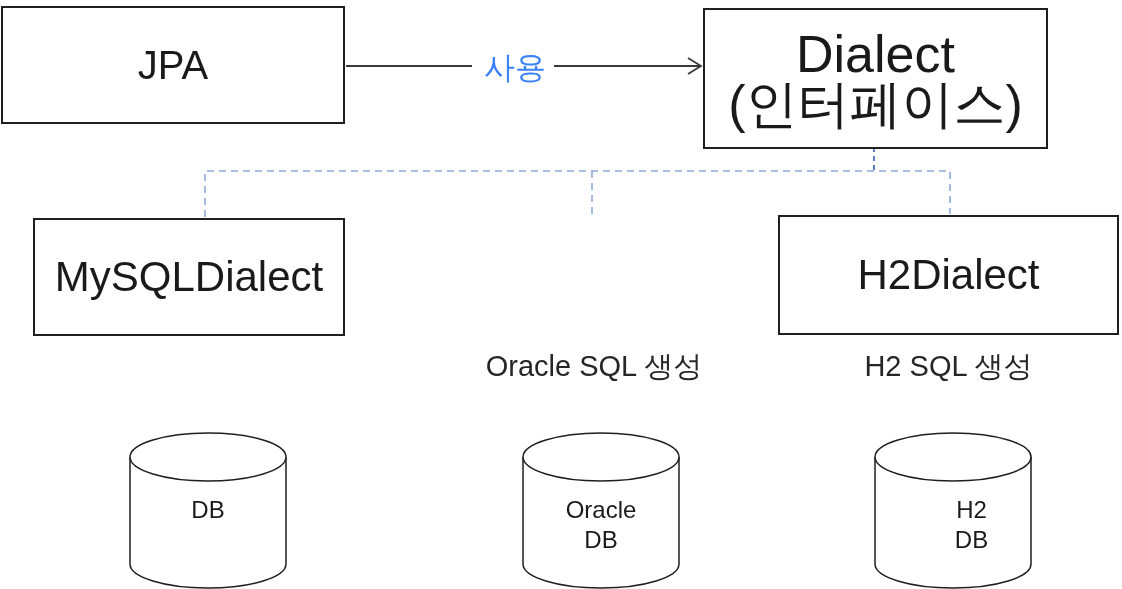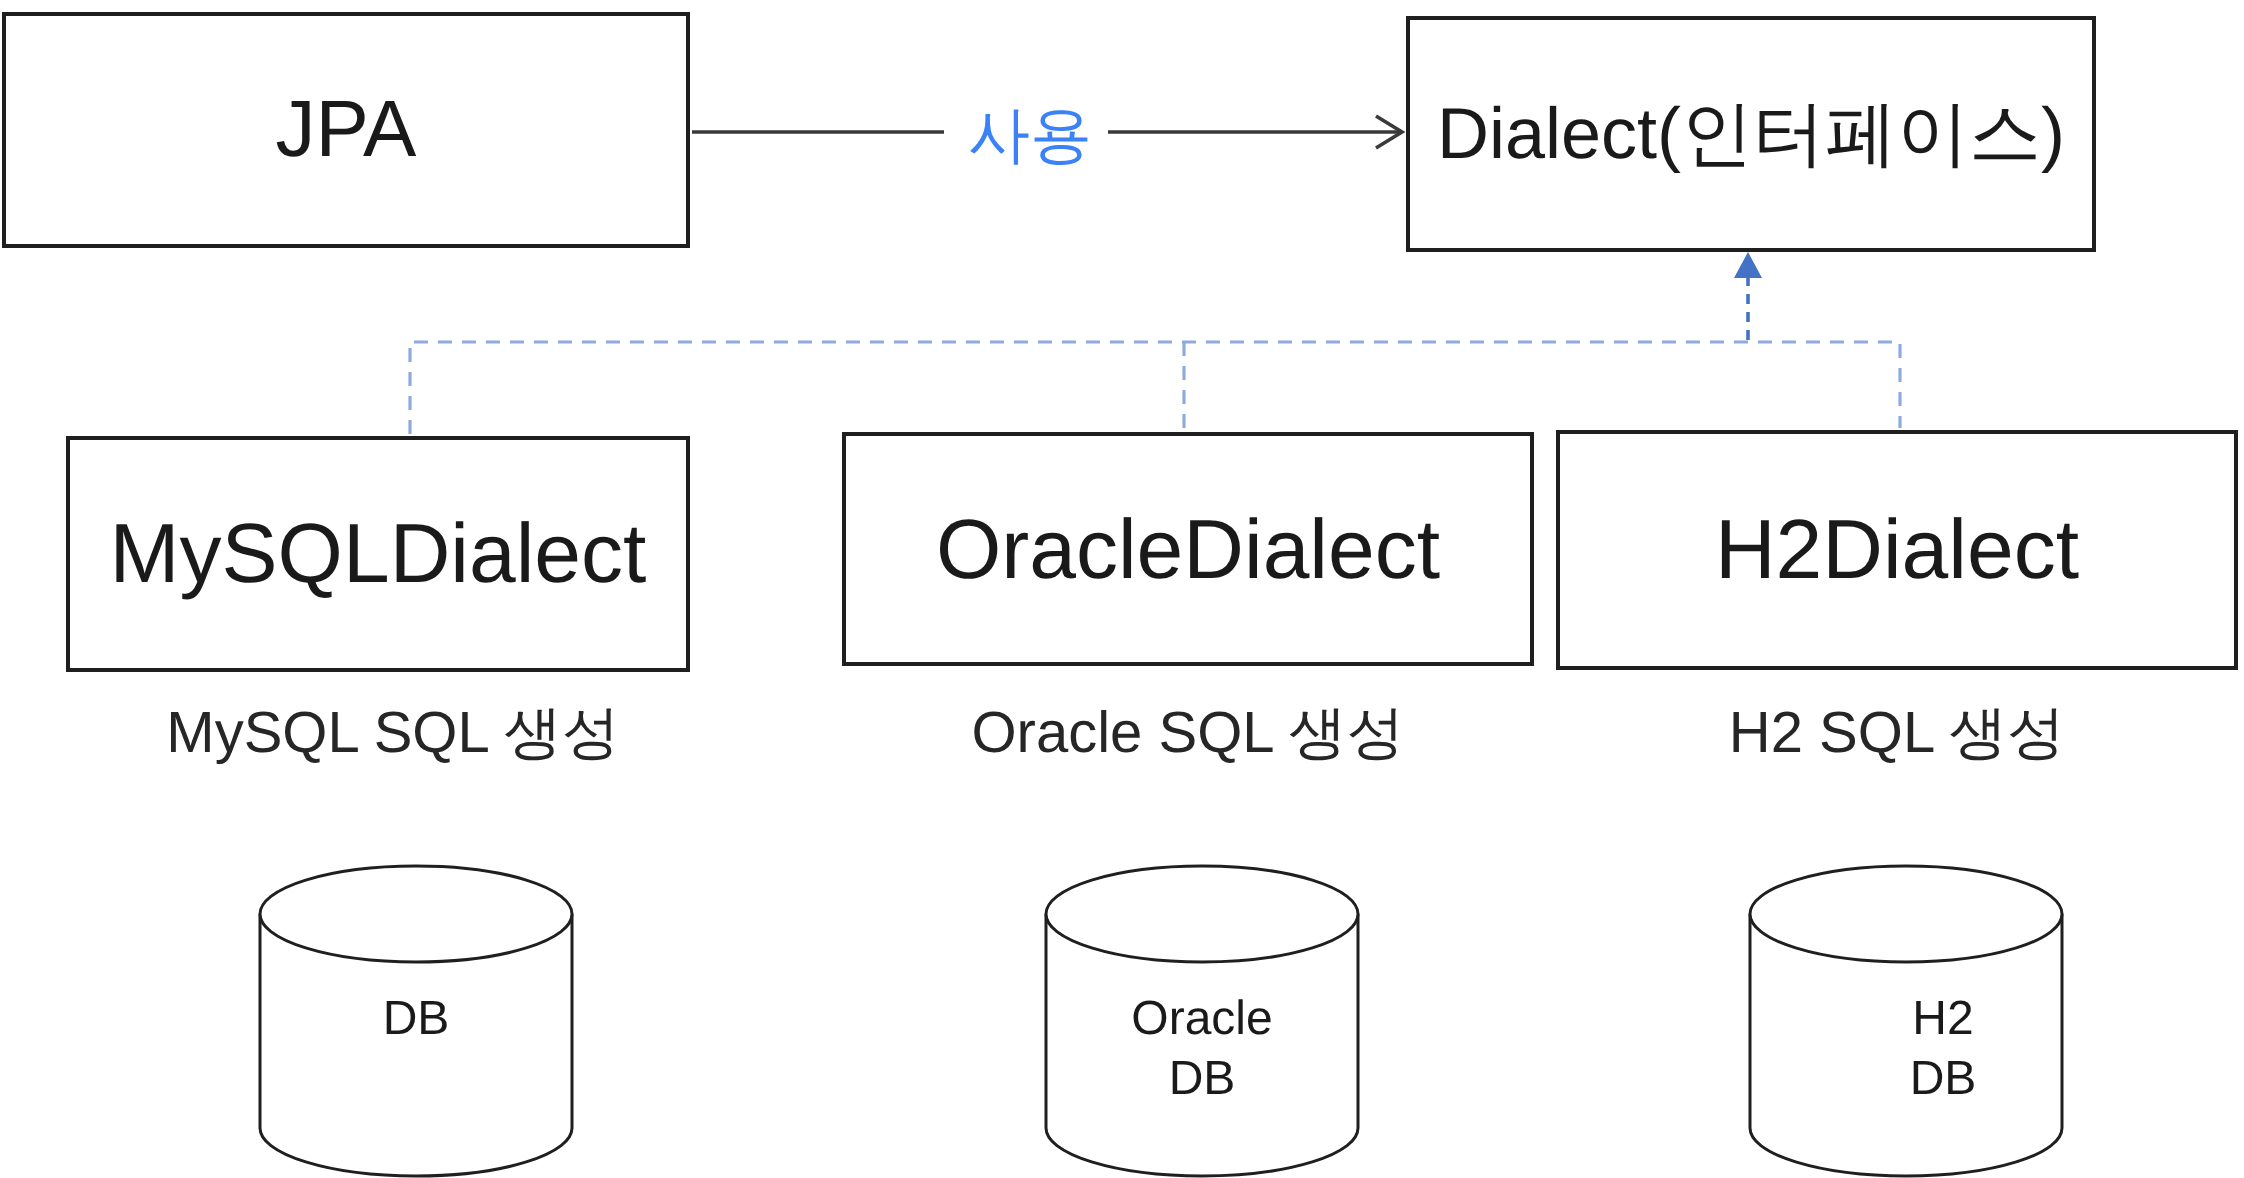--- a/index.html
+++ b/index.html
@@ -26,21 +26,21 @@
     border: 2px solid #1f1f1f;
     background: #ffffff;
     display: flex;
     align-items: center;
     justify-content: center;
     text-align: center;
     color: #1a1a1a;
   }
 
   .box-jpa        { left: 1px;   top: 6px;   width: 344px; height: 118px; font-size: 40px; }
-  .box-dialect    { left: 703px; top: 8px;   width: 345px; height: 118px; font-size: 36px; line-height: 50px; }
+  .box-dialect    { left: 703px; top: 8px;   width: 345px; height: 141px; font-size: 52px; line-height: 50px; flex-direction: column; }
   .box-mysql      { left: 33px;  top: 218px; width: 312px; height: 118px; font-size: 42px; }
   .box-oracle     { left: 421px; top: 216px; width: 346px; height: 117px; font-size: 42px; }
   .box-h2         { left: 778px; top: 215px; width: 341px; height: 120px; font-size: 42px; }
 
   .use-label {
     position: absolute;
     left: 455px; top: 47px; width: 120px;
     font-size: 31px;
     color: #3b82f6;
     text-align: center;
@@ -117,28 +117,24 @@
   <span class="use-label">사용</span>
 
   <div class="box box-dialect">
     <span>Dialect</span>
     <span>(인터페이스)</span>
   </div>
 
   <div class="box box-mysql">
     <span>MySQLDialect</span>
   </div>
-  <div class="box box-oracle">
-    <span>OracleDialect</span>
-  </div>
   <div class="box box-h2">
     <span>H2Dialect</span>
   </div>
 
-  <div class="caption caption-mysql">MySQL SQL 생성</div>
   <div class="caption caption-oracle">Oracle SQL 생성</div>
   <div class="caption caption-h2">H2 SQL 생성</div>
 
   <div class="db-label db-label-mysql">
     <div>DB</div>
   </div>
   <div class="db-label db-label-oracle">
     <div>Oracle</div>
     <div>DB</div>
   </div>

